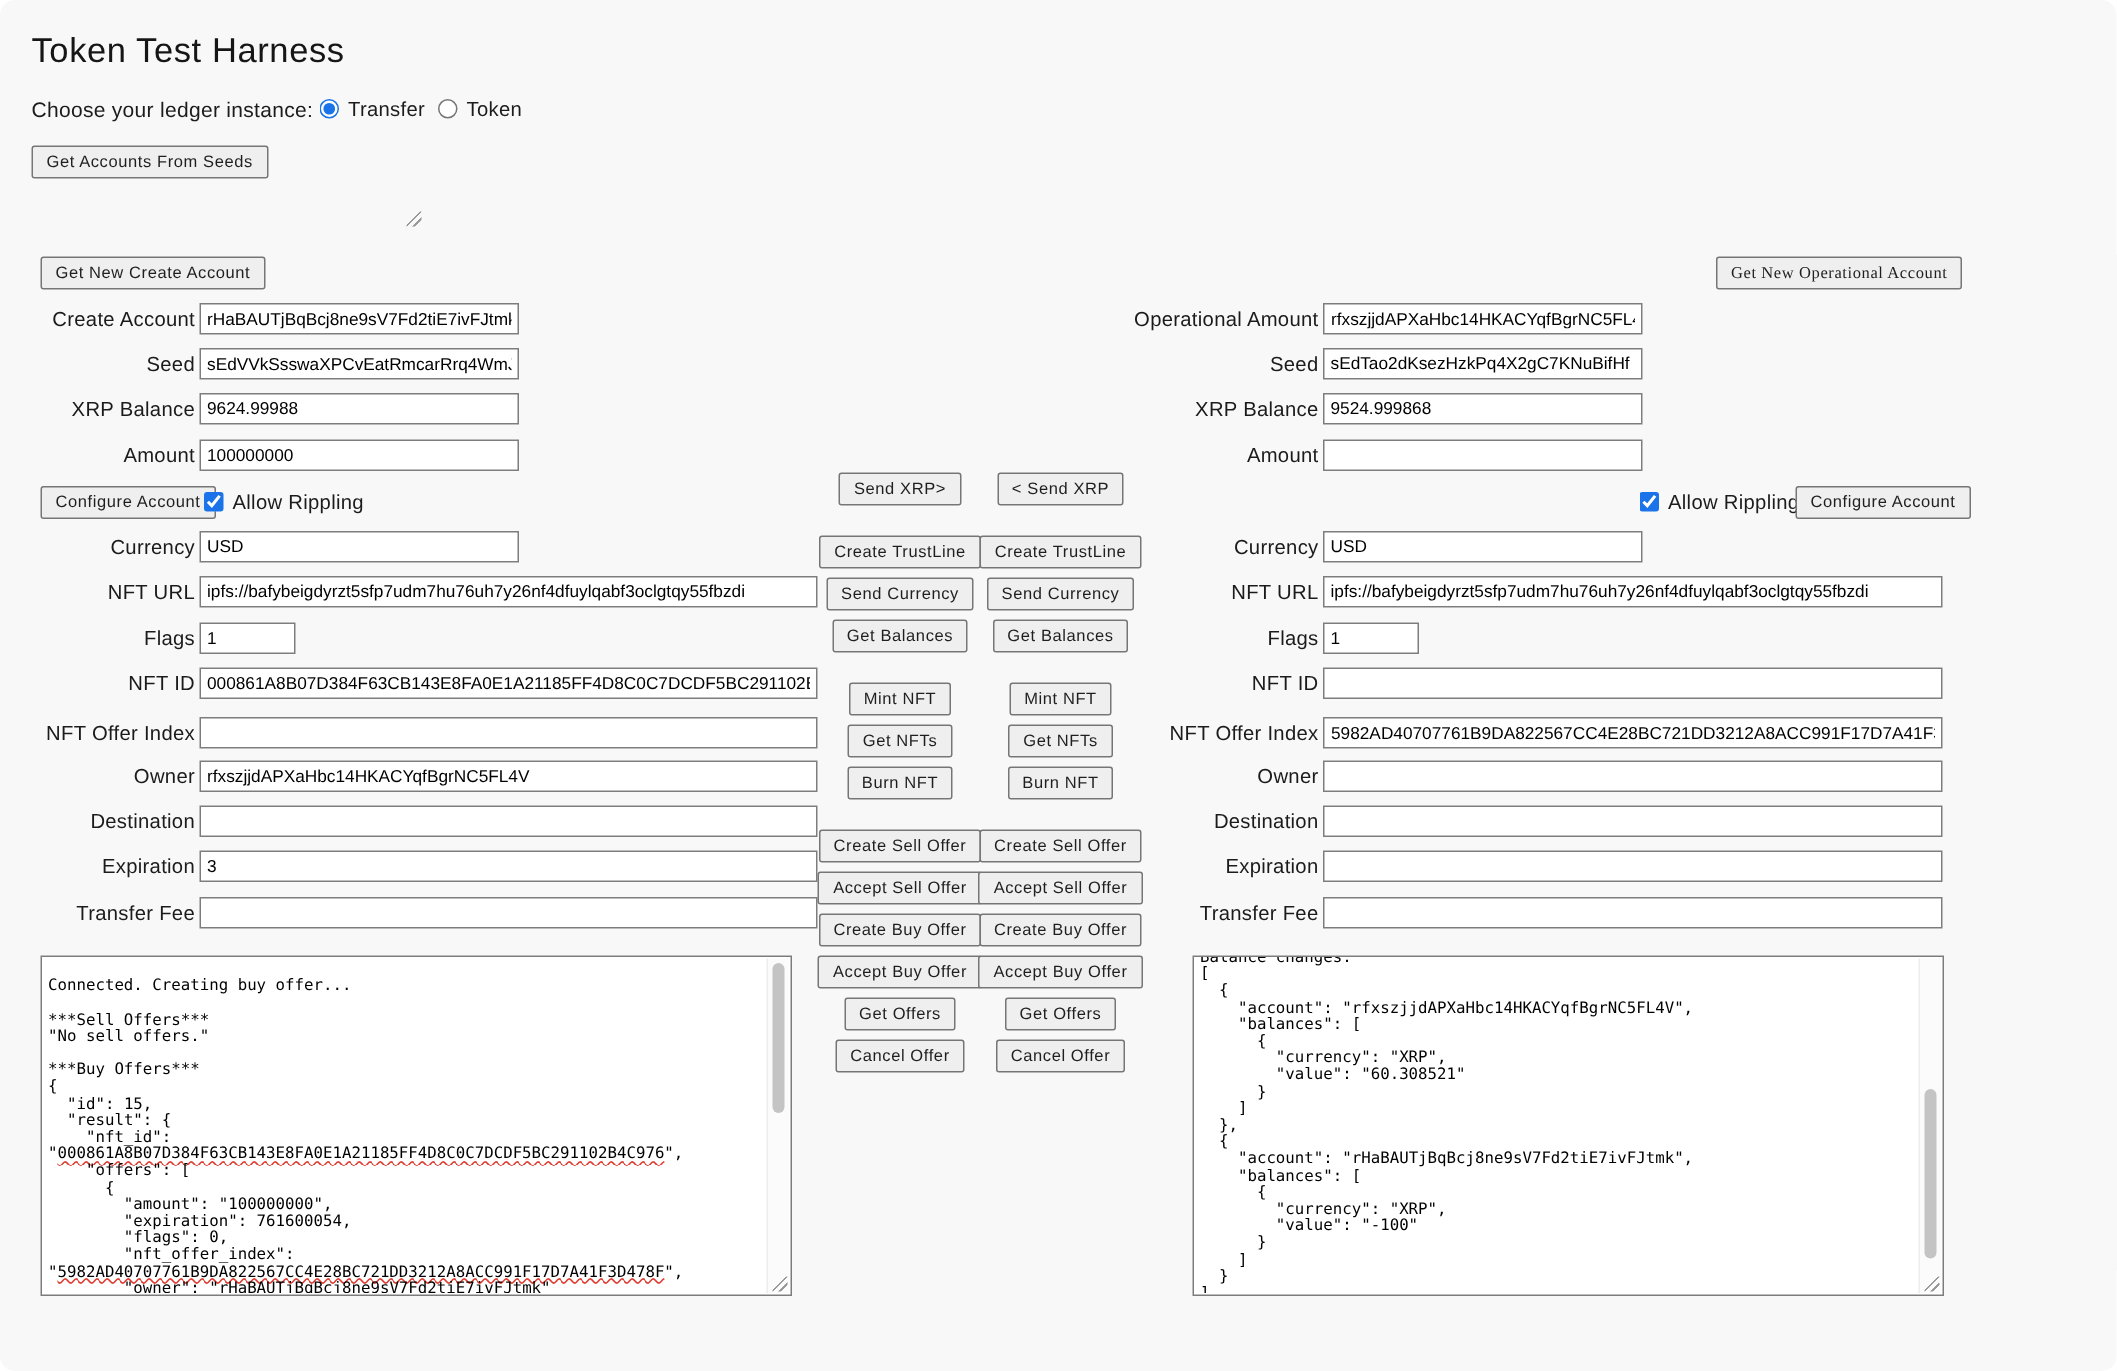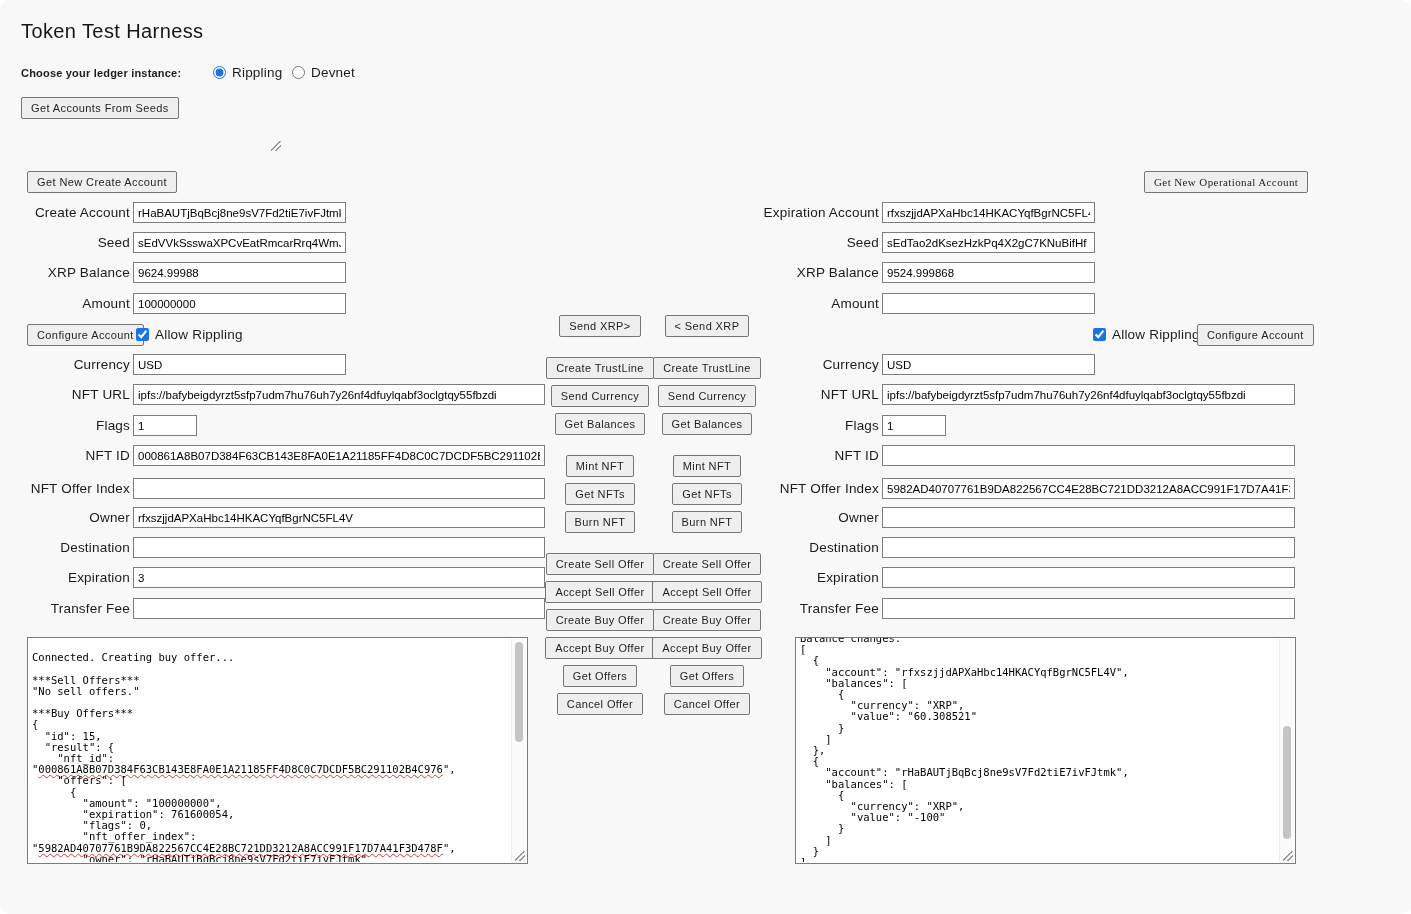--- a/index.html
+++ b/index.html
@@ -1,22 +1,22 @@
 <!DOCTYPE html>
 <html><head>
 <meta charset="utf-8">
 <style>
   html,body { margin:0; padding:0; background:#ffffff; }
   .page {
     position:relative; width:1411px; height:914px;
     background:#f8f8f8; border-radius:10px; overflow:hidden;
     font-family:"Liberation Sans","DejaVu Sans",sans-serif; color:#1c1c1c;
   }
-  .title { position:absolute; left:21px; top:20px; font-size:20px; letter-spacing:0.4px; color:#161616; font-weight:500; }
-  .ledger-row { position:absolute; left:21px; top:64px; font-size:11px; letter-spacing:0.2px; height:18px; line-height:18px;font-weight:bold; }
+  .title { position:absolute; left:21px; top:20px; font-size:23px; letter-spacing:0.4px; color:#161616; font-weight:500; }
+  .ledger-row { position:absolute; left:21px; top:64px; font-size:14px; letter-spacing:0.2px; height:18px; line-height:18px; }
   .radio-group { position:absolute; top:64px; height:18px; line-height:18px; font-size:13.5px; letter-spacing:0.2px; }
   input[type=radio], input[type=checkbox] { accent-color:#1a73e8; width:13px; height:13px; margin:0 6px 0 0; vertical-align:-2px; }
   .btn {
     display:inline-block; box-sizing:border-box; background:#efefef; border:1px solid #767676;
     border-radius:2px; font-family:"Liberation Sans","DejaVu Sans",sans-serif; font-size:11px;
     letter-spacing:0.4px; color:#1f1f1f; padding:4px 9px; line-height:12px; white-space:nowrap; cursor:default;
   }
   .abs { position:absolute; }
   .flbl { position:absolute; font-size:13.5px; letter-spacing:0.2px; color:#1b1b1b; text-align:right; height:22px; line-height:22px; }
   .flbl.l { left:0; width:130px; }
@@ -54,24 +54,24 @@
 </style>
 </head>
 <body>
 
 <div class="page">
 
   <div class="title">Token Test Harness</div>
 
   <div class="ledger-row">Choose your ledger instance:</div>
   <div class="radio-group" style="left:213px;">
-    <input type="radio" name="ledger" checked="" style=""><span>Rippling</span>
+    <input type="radio" name="ledger" checked="" style=""><span>Transfer</span>
   </div>
   <div class="radio-group" style="left:292px;">
-    <input type="radio" name="ledger" style=""><span>Devnet</span>
+    <input type="radio" name="ledger" style=""><span>Token</span>
   </div>
 
   <button class="btn abs" style="left:21px; top:97px;">Get Accounts From Seeds</button>
   <div class="rsz" style="right:auto; left:271px; top:141px; bottom:auto;"></div>
 
   <button class="btn abs" style="left:27px; top:171px;">Get New Create Account</button>
 
   <div class="flbl l" style="top:202px;">Create Account</div>
   <input class="inp" style="left: 133px; top: 202px; width: 213px;" value="rHaBAUTjBqBcj8ne9sV7Fd2tiE7ivFJtmk">
 
@@ -138,21 +138,21 @@
   <div class="mbtn-wrap" style="left:647px; top:511px;"><button class="btn">Burn NFT</button></div>
   <div class="mbtn-wrap" style="left:647px; top:553px;"><button class="btn">Create Sell Offer</button></div>
   <div class="mbtn-wrap" style="left:647px; top:581px;"><button class="btn">Accept Sell Offer</button></div>
   <div class="mbtn-wrap" style="left:647px; top:609px;"><button class="btn">Create Buy Offer</button></div>
   <div class="mbtn-wrap" style="left:647px; top:637px;"><button class="btn">Accept Buy Offer</button></div>
   <div class="mbtn-wrap" style="left:647px; top:665px;"><button class="btn">Get Offers</button></div>
   <div class="mbtn-wrap" style="left:647px; top:693px;"><button class="btn">Cancel Offer</button></div>
 
   <button class="btn abs" style="left:1144px; top:171px;font-family:Liberation Serif, serif;">Get New Operational Account</button>
 
-  <div class="flbl r" style="top:202px;">Expiration Account</div>
+  <div class="flbl r" style="top:202px;">Operational Amount</div>
   <input class="inp" style="left: 882px; top: 202px; width: 213px;" value="rfxszjjdAPXaHbc14HKACYqfBgrNC5FL4V">
 
   <div class="flbl r" style="top:232px;">Seed</div>
   <input class="inp" style="left: 882px; top: 232px; width: 213px;" value="sEdTao2dKsezHzkPq4X2gC7KNuBifHf">
 
   <div class="flbl r" style="top:262px;">XRP Balance</div>
   <input class="inp" style="left: 882px; top: 262px; width: 213px;" value="9524.999868">
 
   <div class="flbl r" style="top:293px;">Amount</div>
   <input class="inp" style="left: 882px; top: 293px; width: 213px;" value="">

